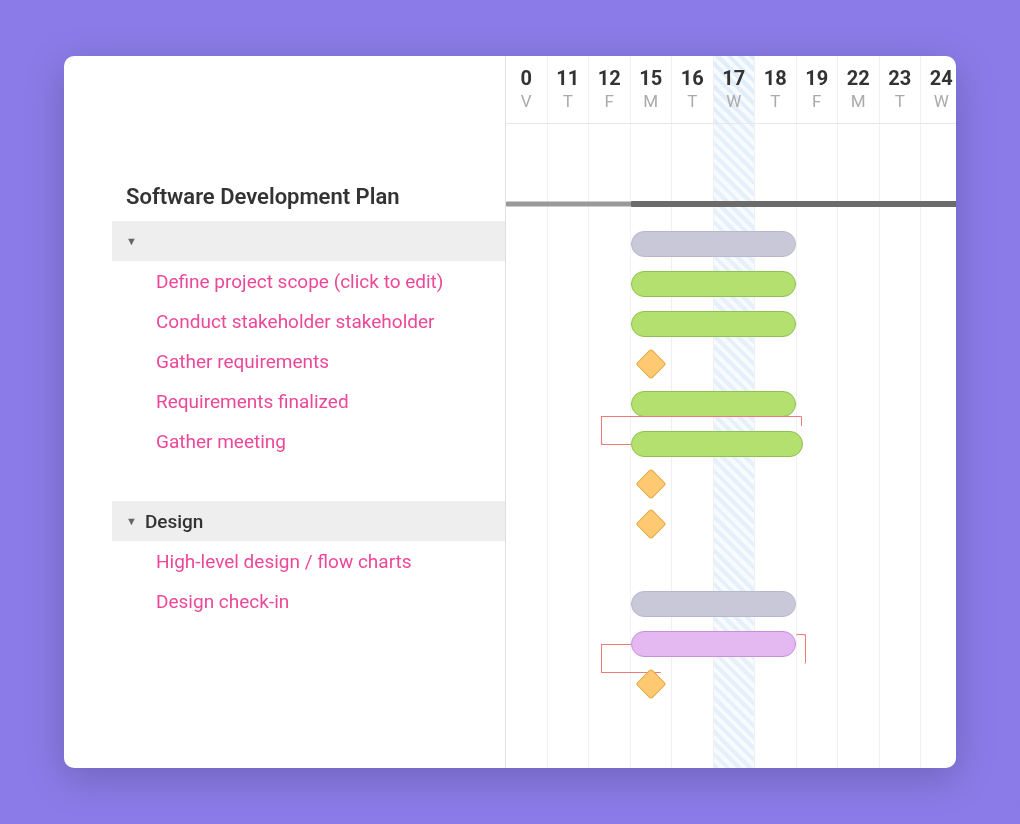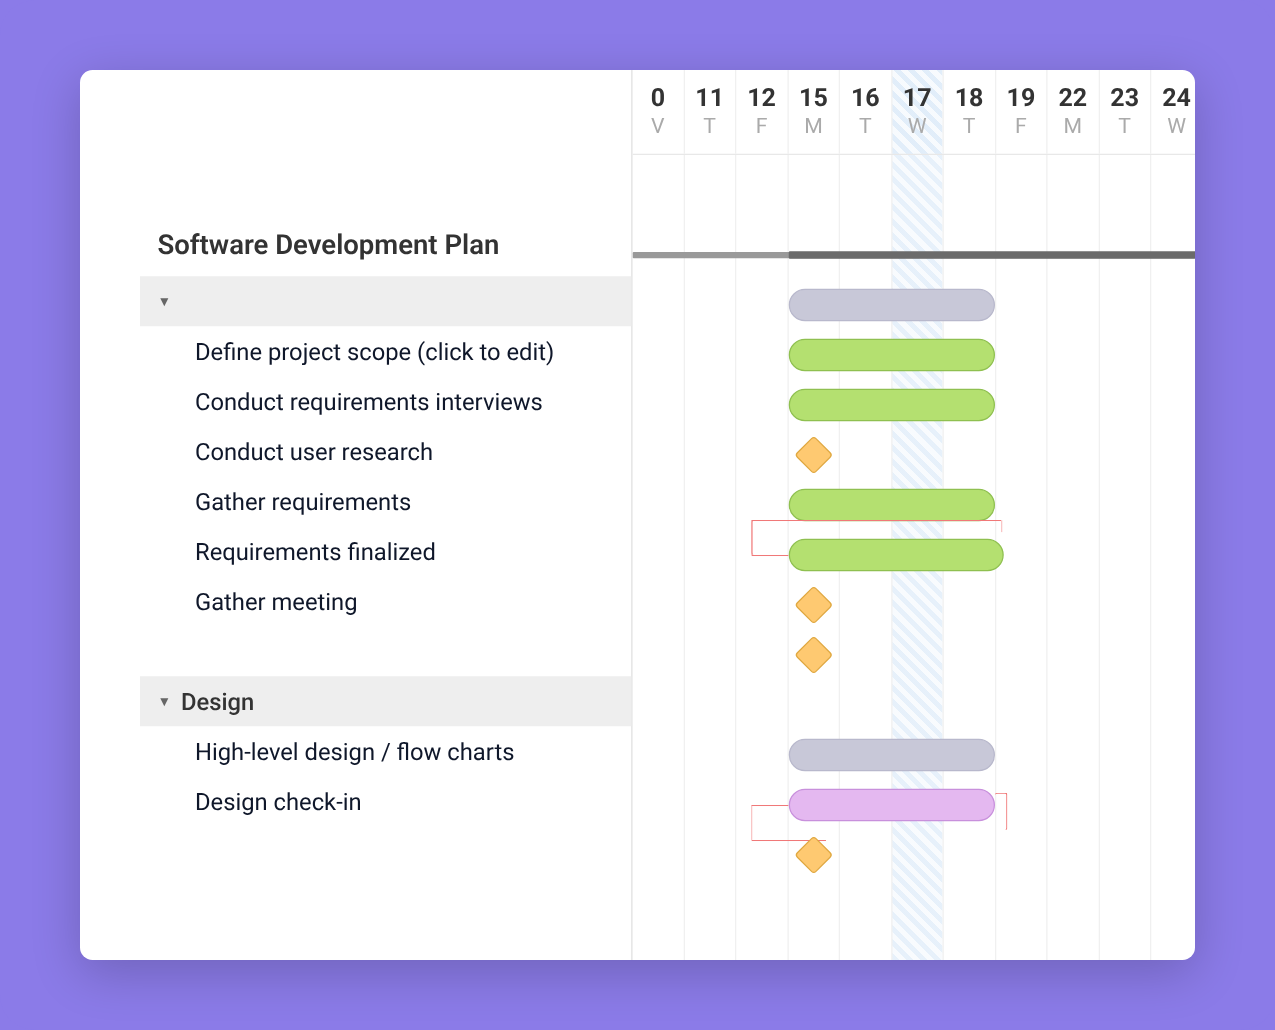--- a/index.html
+++ b/index.html
@@ -126,21 +126,21 @@
     margin-right: 8px;
     font-size: 11px;
     color: #666;
   }
   .task-row {
     height: 40px;
     display: flex;
     align-items: center;
     padding-left: 44px;
     font-size: 19px;
-    color: #0f172a;
+    color: #ec4899;
   }
   
   .bars {
     position: absolute;
     top: 68px;
     left: 0;
     right: 0;
     bottom: 0;
   }
   .bar-row {
@@ -210,24 +210,21 @@
         <div class="left-spacer"></div>
         <div class="plan-title">Software Development Plan</div>
 
         <div class="group-header">
           <span class="chevron">▼</span>
         </div>
         <div class="task-row">
             <span>Define project scope (click to edit)</span>
           </div>
         <div class="task-row">
-            <span>Conduct requirements interviews</span>
-          </div>
-        <div class="task-row">
-            <span>Conduct user research</span>
+            <span>Conduct stakeholder stakeholder</span>
           </div>
         <div class="task-row">
             <span>Gather requirements</span>
           </div>
         <div class="task-row">
             <span>Requirements finalized</span>
           </div>
         <div class="task-row">
             <span>Gather meeting</span>
           </div>

